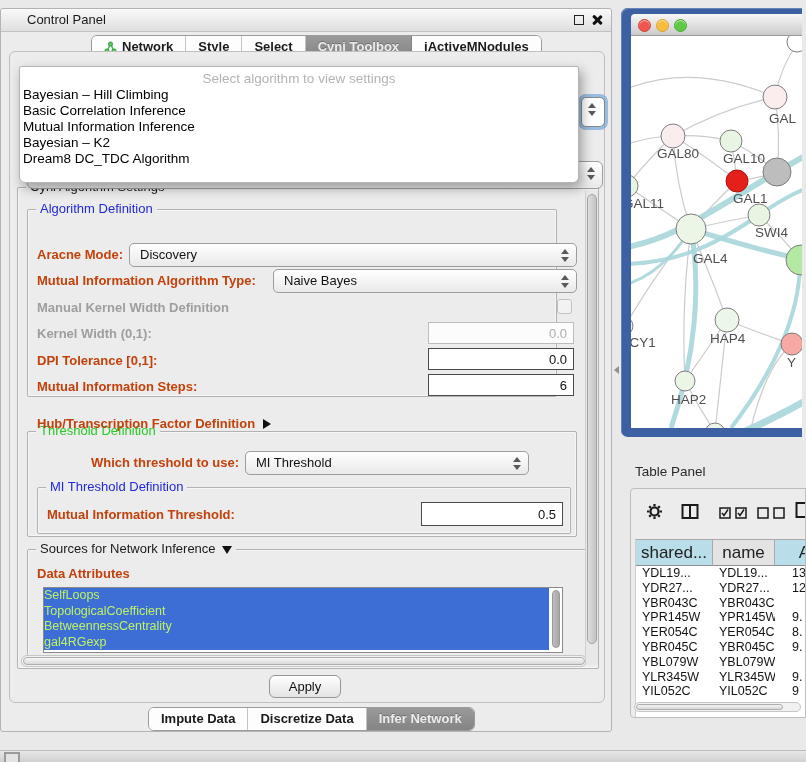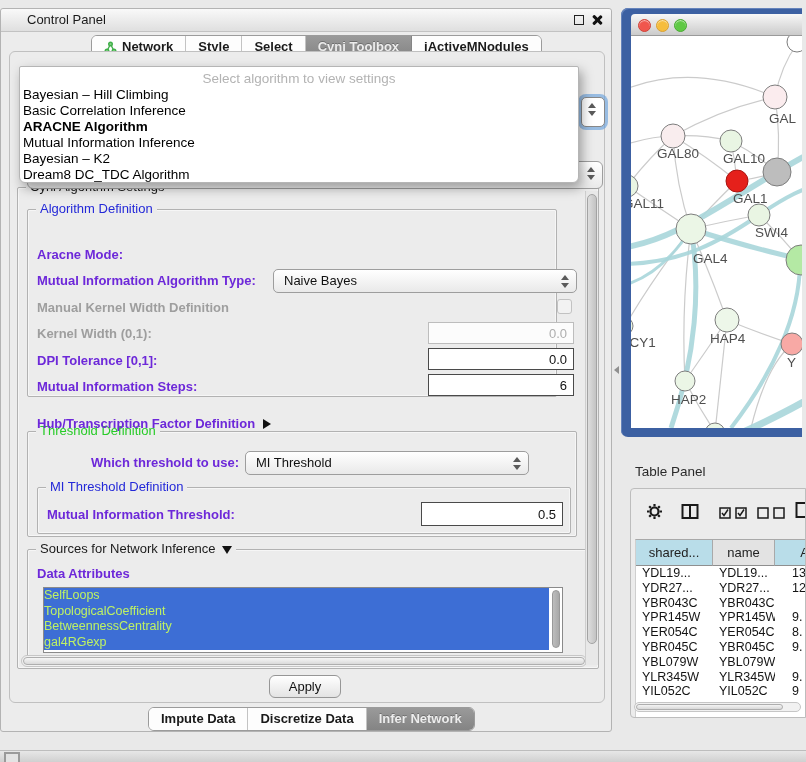--- a/index.html
+++ b/index.html
@@ -36,21 +36,21 @@
   
   .group{position:absolute;border:1px solid #b2b2b2;border-radius:2px;box-sizing:border-box;box-shadow:inset 0 0 0 1px rgba(255,255,255,.55)}
   .gtitle{position:absolute;top:-9px;left:8px;background:#ececec;padding:0 4px;font-size:13px;color:#1a1a1a;white-space:nowrap}
   .gtitle.blue{color:#2328d8}.gtitle.green{color:#28cb28}
   #settings-group{left:16px;top:178px;width:582px;height:482px}
   #algdef-group{left:26px;top:200px;width:530px;height:188px}
   #threshold-group{left:26px;top:422px;width:550px;height:106px}
   #midef-group{left:36px;top:478px;width:534px;height:47px}
   #sources-group{left:26px;top:540px;width:562px;height:114px}
 
-  .flabel{position:absolute;font-size:13px;font-weight:bold;color:#6d28d9;white-space:nowrap;z-index:2}
+  .flabel{position:absolute;font-size:13px;font-weight:bold;color:#c2410c;white-space:nowrap;z-index:2}
   .flabel.dis{color:#9e9e9e}
 
   .combo{position:absolute;height:24px;background:linear-gradient(#ffffff,#e9e9e9);border:1px solid #9d9d9d;border-radius:5px;box-sizing:border-box;font-size:13px;color:#111;line-height:22px;padding-left:10px;z-index:2}
   .stp{position:absolute;right:7px;top:4px;width:8px;height:15px}
   .stp::before{content:"";position:absolute;left:0;top:1px;border-left:4px solid transparent;border-right:4px solid transparent;border-bottom:5px solid #5a5a5a}
   .stp::after{content:"";position:absolute;left:0;bottom:1px;border-left:4px solid transparent;border-right:4px solid transparent;border-top:5px solid #5a5a5a}
 
   .num-field{position:absolute;height:22px;border:1px solid #4a4a4a;background:#fff;font-size:13px;text-align:right;padding:0 6px;box-sizing:border-box;font-family:inherit;color:#111;z-index:2}
   .num-field.dis{border-color:#bdbdbd;color:#aeaeae;background:#fcfcfc}
   .checkbox{position:absolute;width:15px;height:15px;border:1px solid #c2c2c2;border-radius:3px;background:#f2f2f2;box-sizing:border-box;z-index:2}
@@ -80,21 +80,21 @@
   .tl.green{left:43px;background:#5fc944;border:1px solid #47ab31}
   .net-canvas{position:absolute;left:10px;top:28px;right:0;bottom:9px;background:#fff;overflow:hidden}
 
   
   .table-title{position:absolute;left:635px;top:464px;font-size:13.5px;color:#2a2a2a}
   .table-panel{position:absolute;left:630px;top:488px;width:176px;height:230px;background:#ececec;border:1px solid #bdbdbd;border-radius:4px 0 0 4px;box-sizing:border-box;overflow:hidden}
   .tp-toolbar{position:absolute;left:0;top:0;right:0;height:46px}
   .tp-icon{position:absolute;top:14px}
   .tbl{position:absolute;left:4px;top:50px;right:0;bottom:0;background:#fff;border-top:1px solid #a9a9a9;border-left:1px solid #cfcfcf;overflow:hidden}
   .thead,.tr{display:grid;grid-template-columns:77px 62px 60px}
-  .th{background:#e3e3e3;border-right:1px solid #a9a9a9;border-bottom:1px solid #8f8f8f;height:25px;line-height:25px;text-align:center;font-size:13px;color:#222;overflow:hidden;white-space:nowrap}
+  .th{background:#e3e3e3;border-right:1px solid #a9a9a9;border-bottom:1px solid #8f8f8f;height:25px;line-height:25px;text-align:center;font-size:17px;color:#222;overflow:hidden;white-space:nowrap}
   .th.hl{background:#b9dde9}
   .tr{height:14.8px;line-height:14.8px;font-size:12.5px;color:#141414}
   .td{padding-left:6px;overflow:hidden;white-space:nowrap}
   .td.c3{padding-left:17px}
   .tp-hscroll{position:absolute;left:3px;right:4px;bottom:5px;height:10px;background:#f1f1f1;border:1px solid #c6c6c6;border-radius:5px;box-sizing:border-box}
   .tp-hthumb{position:absolute;left:1px;top:1px;width:88%;bottom:1px;background:linear-gradient(#f4f4f4,#d8d8d8);border:1px solid #aeaeae;border-radius:4px}
 
   .bottom-strip{position:absolute;left:0;top:750px;width:806px;height:12px;background:linear-gradient(#e7e7e7,#cecece);border-top:1px solid #bdbdbd}
   .mini-icon{position:absolute;left:4px;top:752px;width:12px;height:9px;border:2px solid #9a9a9a;background:#e3e3e3}
 </style>
@@ -145,35 +145,38 @@
     <div class="hidden-combo">
       <span>gal-filtered sif default node</span>
       <span class="stp"></span>
     </div>
 
     <div class="popup">
       <div class="popup-placeholder">Select algorithm to view settings</div>
       <div id="popup-items">
           <div class="popup-item">Bayesian – Hill Climbing</div>
           <div class="popup-item">Basic Correlation Inference</div>
-          <div class="popup-item bold">ARACNE Algorithm</div>
           <div class="popup-item">Mutual Information Inference</div>
           <div class="popup-item">Bayesian – K2</div>
           <div class="popup-item">Dream8 DC_TDC Algorithm</div>
         </div>
     </div>
 
     <div class="group" id="settings-group">
       <span class="gtitle">Cyni Algorithm Settings</span>
     </div>
 
     <div class="group" id="algdef-group">
       <span class="gtitle blue">Algorithm Definition</span>
     </div>
     <span class="flabel" style="left:36px;top:238px">Aracne Mode:</span>
+    <div class="combo" style="left:128px;top:234px;width:448px">
+      <span>Discovery</span>
+      <span class="stp"></span>
+    </div>
     <span class="flabel" style="left:36px;top:264px">Mutual Information Algorithm Type:</span>
     <div class="combo" style="left:272px;top:260px;width:304px">
       <span>Naive Bayes</span>
       <span class="stp"></span>
     </div>
     <span class="flabel dis" style="left:36px;top:291px">Manual Kernel Width Definition</span>
     <span class="checkbox" style="left:556px;top:290px"></span>
     <span class="flabel dis" style="left:36px;top:317px">Kernel Width (0,1):</span>
     <input class="num-field dis" style="left: 427px; top: 313px; width: 146px;" readonly="" value="0.0">
     <span class="flabel" style="left:36px;top:344px">DPI Tolerance [0,1]:</span>

